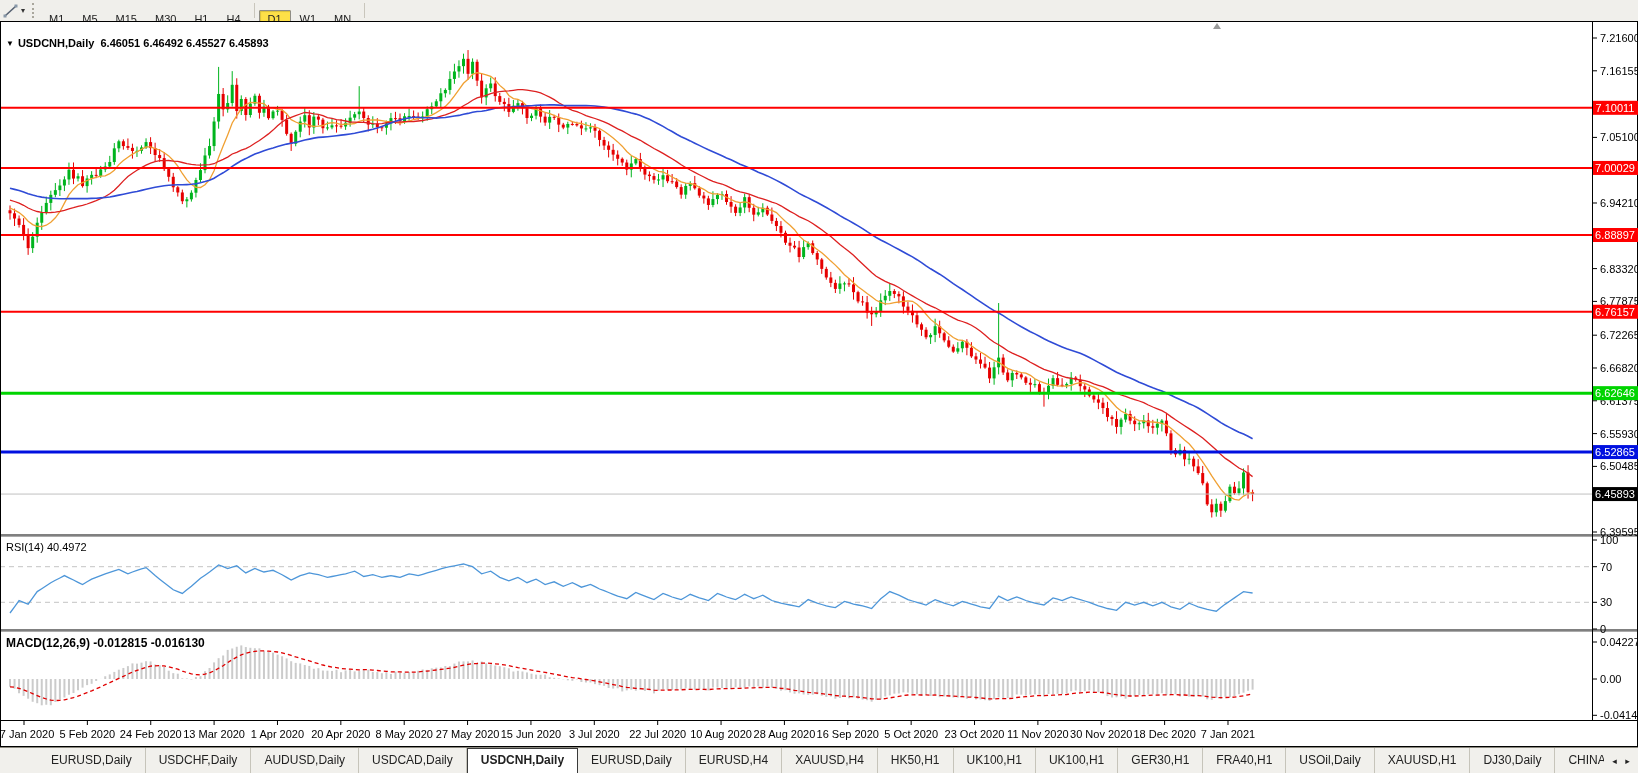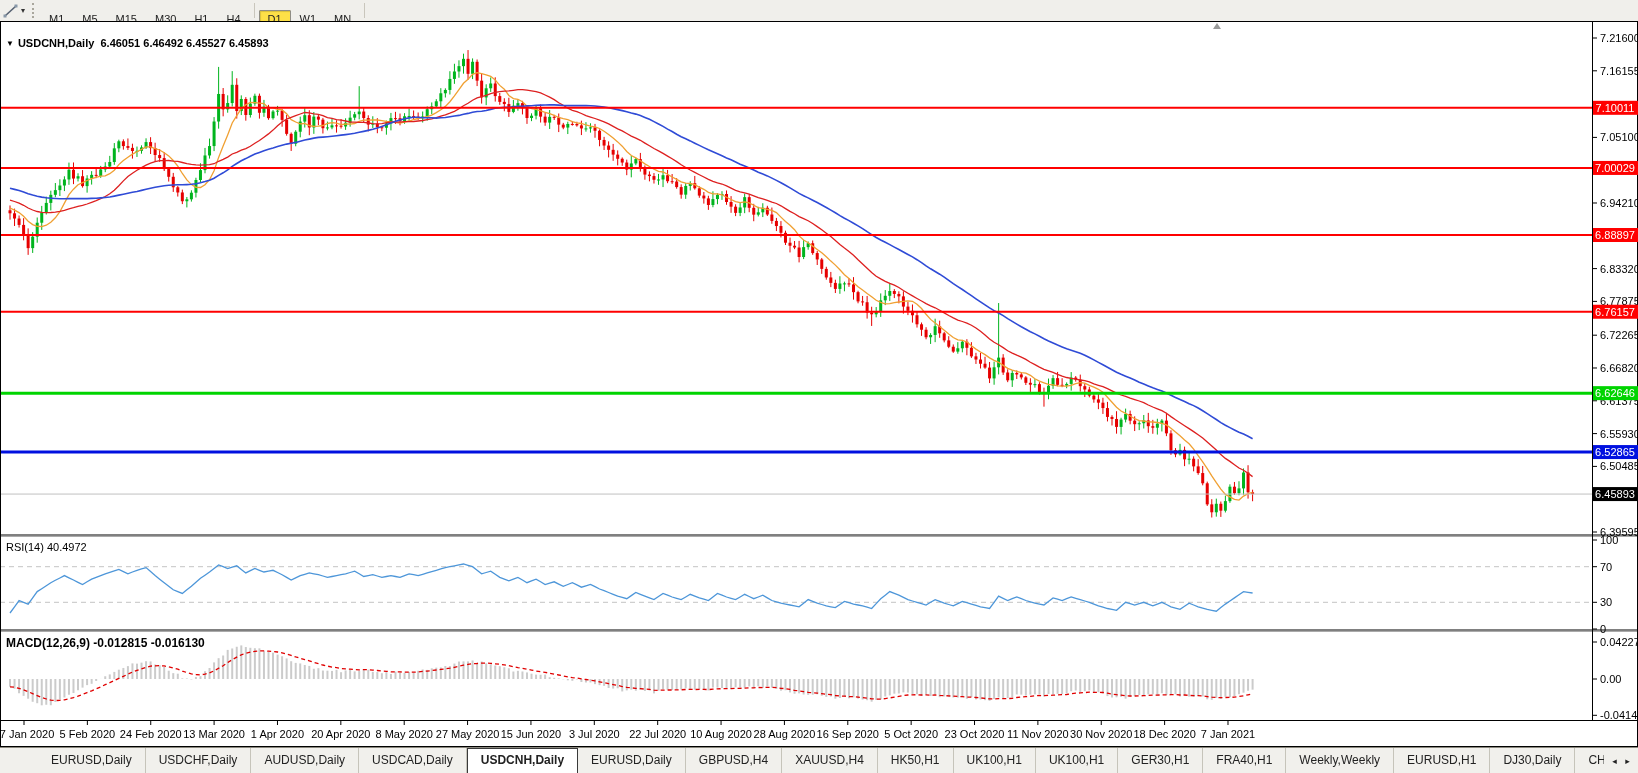--- a/index.html
+++ b/index.html
@@ -1025,29 +1025,29 @@
     <div class="overlay" id="macd-label">MACD(12,26,9) -0.012815 -0.016130</div>
   </div>
 
   <div id="tab-bar">
     <span class="tab">EURUSD,Daily</span>
     <span class="tab">USDCHF,Daily</span>
     <span class="tab">AUDUSD,Daily</span>
     <span class="tab">USDCAD,Daily</span>
     <span class="tab tab-active">USDCNH,Daily</span>
     <span class="tab">EURUSD,Daily</span>
-    <span class="tab">GBPUSD,H4</span>
+    <span class="tab">EURUSD,H4</span>
     <span class="tab">XAUUSD,H4</span>
     <span class="tab">HK50,H1</span>
     <span class="tab">UK100,H1</span>
     <span class="tab">UK100,H1</span>
     <span class="tab">GER30,H1</span>
     <span class="tab">FRA40,H1</span>
-    <span class="tab">Weekly,Weekly</span>
-    <span class="tab">EURUSD,H1</span>
+    <span class="tab">USOil,Daily</span>
+    <span class="tab">XAUUSD,H1</span>
     <span class="tab">DJ30,Daily</span>
     <span class="tab">CHINA300,H1</span>
 
   </div>
   <div id="tab-scroll">
     <span>◂</span>
     <span>▸</span>
   </div>
 </div>
 

